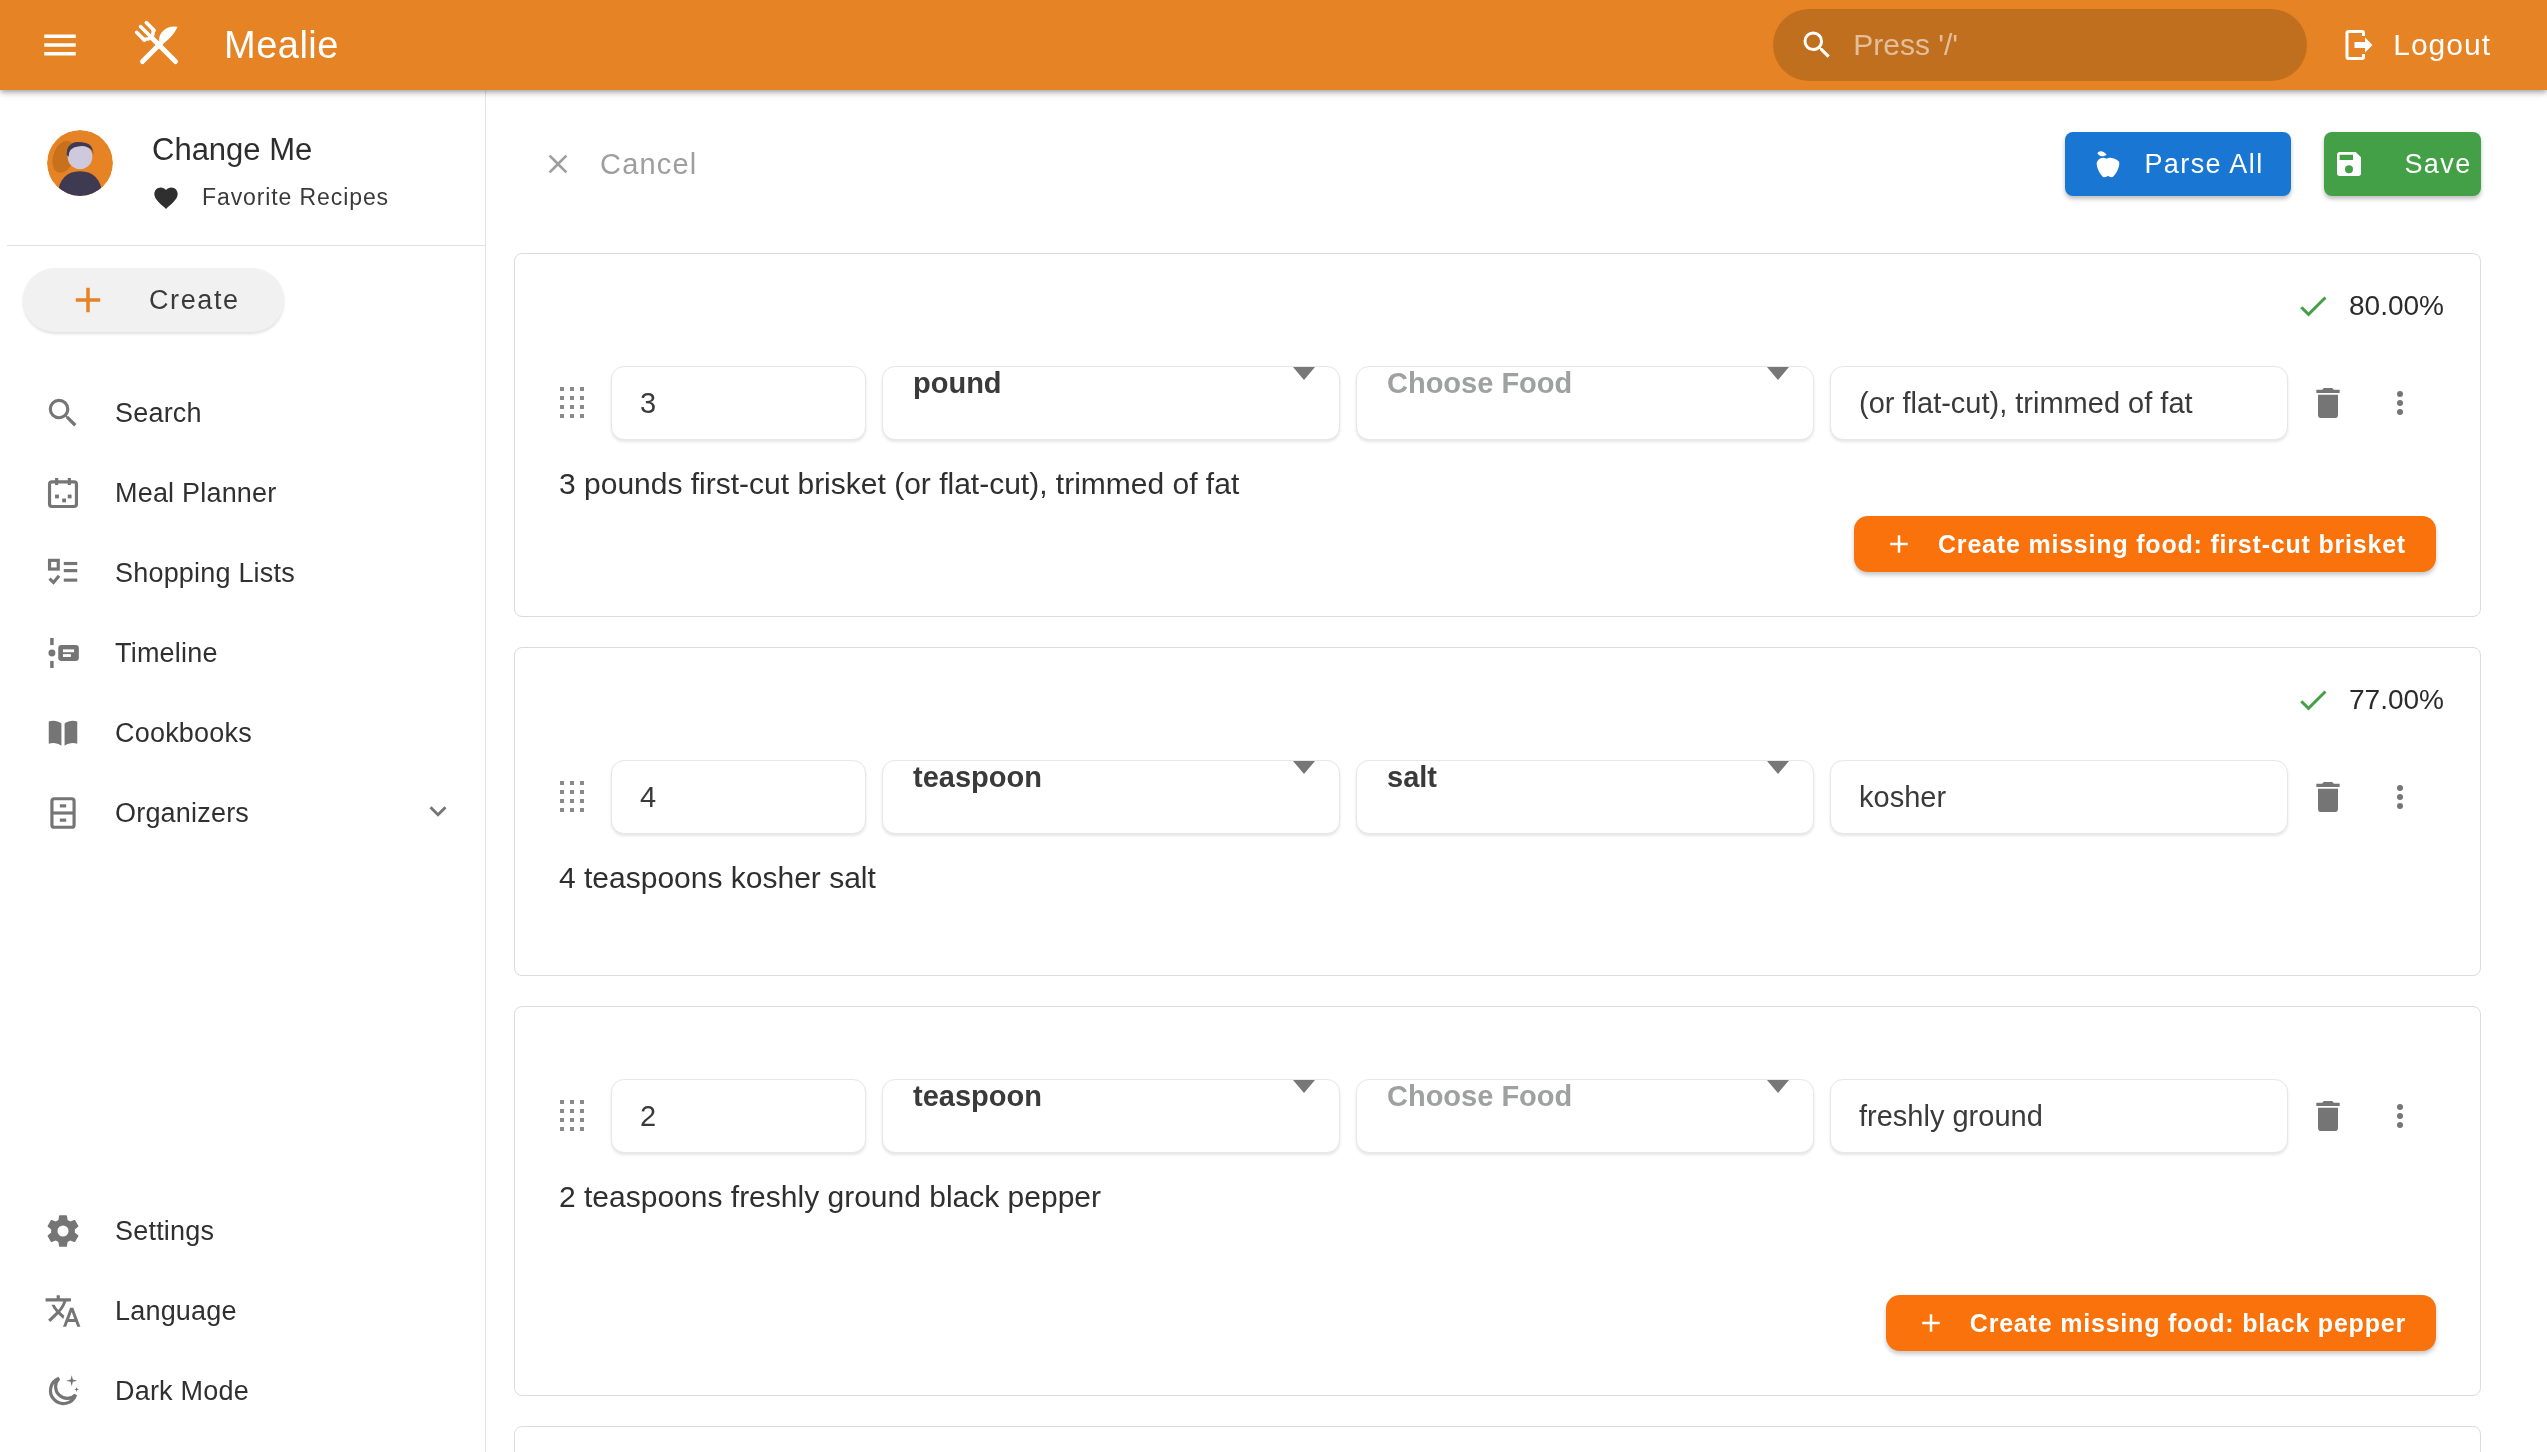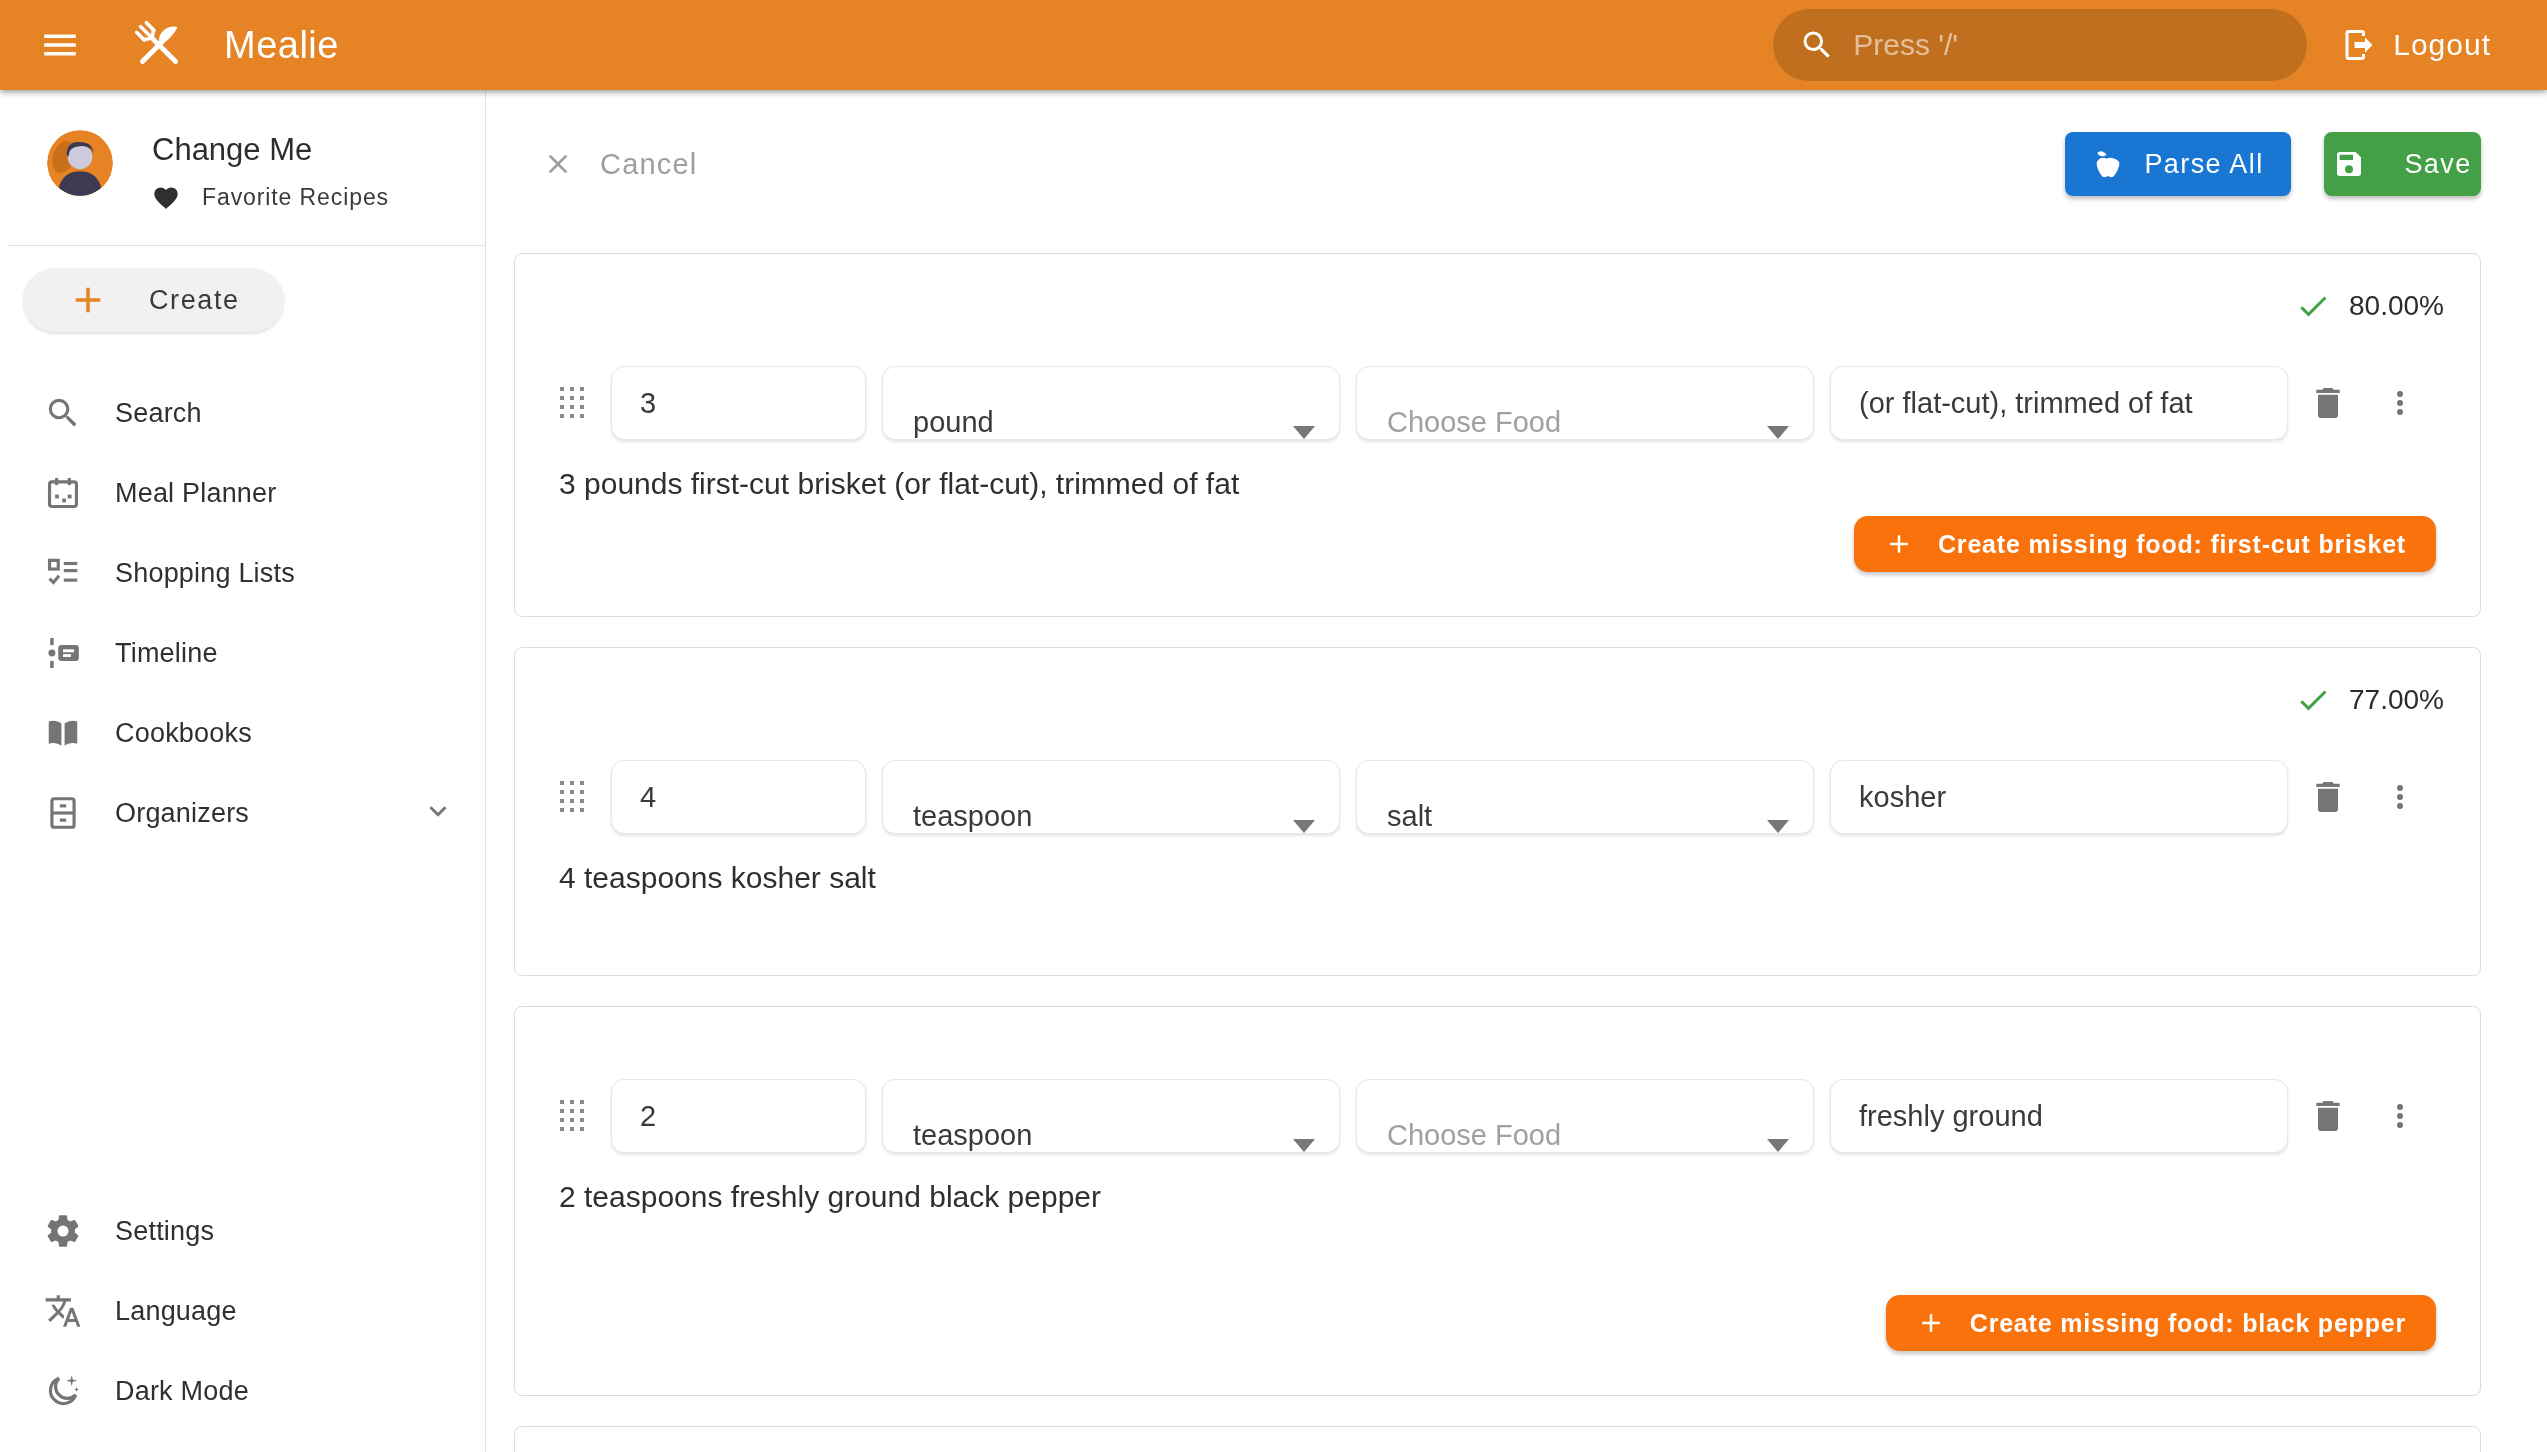--- a/index.html
+++ b/index.html
@@ -67,21 +67,21 @@
   .pct-row { display:flex; align-items:center; justify-content:flex-end; margin-right:-8px; height:40px;text-align:center; }
   .pct-row .pct { font-size:28px; color:#2b2b2b; margin-left:18px; }
 
   .fields-row { display:flex; align-items:center; margin-top:40px; height:74px; }
   .drag-handle { width:26px; height:34px; margin-right:26px; cursor:grab; flex:0 0 26px; }
   .field, .tfield { height:74px; background:#fff; border:1px solid #E7E7E7; border-radius:13px;
            box-shadow:0 2px 3px rgba(0,0,0,.10); font-size:29px; color:#3a3a3a; }
   .tfield { padding:0 28px; outline:none; }
   .tfield::placeholder { color:#9FA0A0; }
   .amount { width:255px; margin-right:16px; }
-  .select { display:flex; align-items:flex-end; padding:0 24px 0 30px; cursor:pointer; margin-right:16px; }
+  .select { display:flex; align-items:flex-start; padding:0 24px 0 30px; cursor:pointer; margin-right:16px;font-weight:bold; }
   .select .val { flex:1; white-space:nowrap; overflow:hidden; }
   .select .val.placeholder { color:#9FA0A0; }
   .caret { width:0; height:0; border-left:11px solid transparent; border-right:11px solid transparent;
            border-top:13px solid #777; flex:0 0 auto; }
   .unit, .food { width:458px; }
   .note { width:458px; }
   .row-action { background:none; border:none; cursor:pointer; display:flex; align-items:center; }
   .trash { margin-left:20px; }
   .kebab { margin-left:34px; }
 

